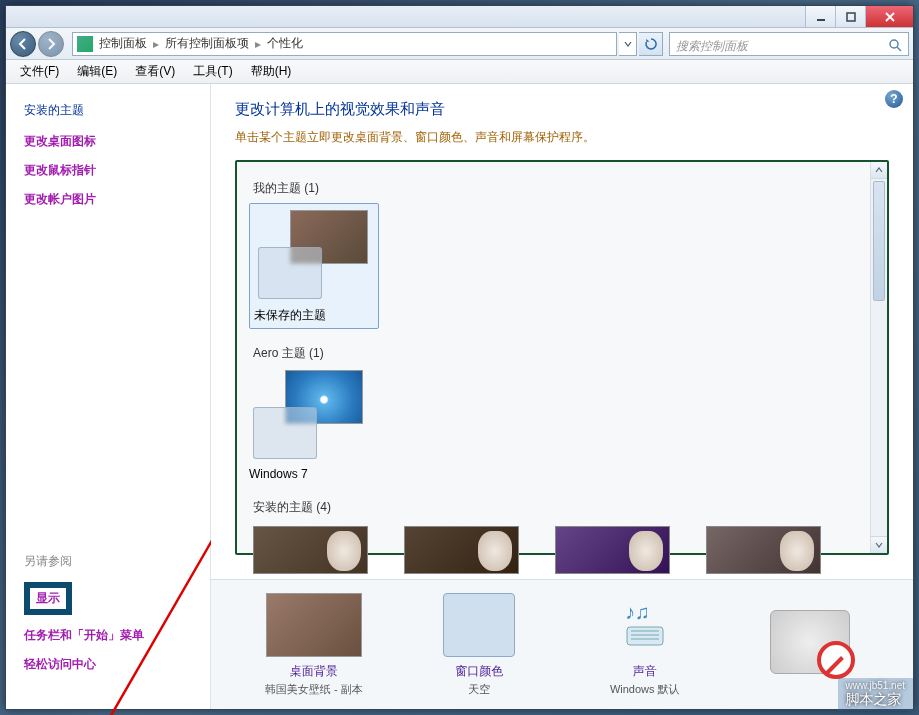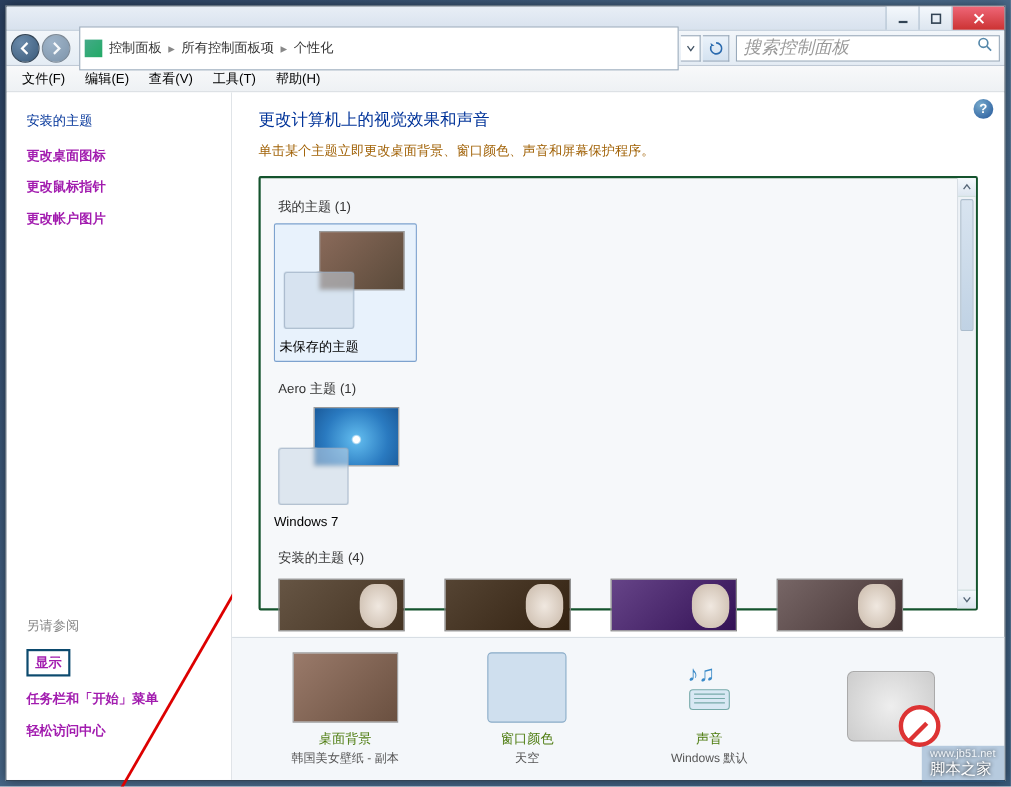--- a/index.html
+++ b/index.html
@@ -8,40 +8,40 @@
 .window { position: absolute; left: 5px; top: 5px; width: 909px; height: 705px; background: #fff; border: 1px solid #345; box-shadow: 0 0 10px rgba(0,0,0,0.5); }
 
 .titlebar { height: 22px; background: linear-gradient(#e8eef6, #d8e2ee); display: flex; justify-content: flex-end; align-items: stretch; border-bottom: 1px solid #b0c0d0; }
 .winbtn { width: 30px; display: flex; align-items: center; justify-content: center; border-left: 1px solid #b0c0d0; background: linear-gradient(#f4f8fc, #dde6f0); cursor: default; }
 .winbtn.close { width: 48px; background: linear-gradient(#e67, #c33); }
 .winbtn svg { width: 10px; height: 10px; }
 
 .navbar { height: 32px; background: linear-gradient(#f2f6fa, #e4ecf4); display: flex; align-items: center; padding: 2px 4px; gap: 2px; border-bottom: 1px solid #c0cad6; }
 .navbtn { width: 26px; height: 26px; border-radius: 50%; background: radial-gradient(circle at 35% 30%, #6a8aaa, #3a5a7a); display: flex; align-items: center; justify-content: center; border: 1px solid #345; }
 .navbtn svg { width: 12px; height: 12px; fill: #fff; }
-.addrbar { flex: 1; height: 40px; background: #fff; border: 1px solid #9ab; display: flex; align-items: center; padding: 0 4px; font-size: 12px; color: #333; margin-left: 6px; }
+.addrbar { flex: 1; height: 24px; background: #fff; border: 1px solid #9ab; display: flex; align-items: center; padding: 0 4px; font-size: 12px; color: #333; margin-left: 6px; }
 .addrbar .cp-icon { width: 16px; height: 16px; background: linear-gradient(135deg,#4a8,#2a6); margin-right: 6px; }
 .addrbar .sep { margin: 0 6px; color: #888; }
 .addr-drop { width: 18px; height: 24px; background: #fff; border: 1px solid #9ab; border-left: none; display:flex;align-items:center;justify-content:center; }
 .addr-refresh { width: 24px; height: 24px; background: linear-gradient(#eaf2fa,#d4e2f0); border: 1px solid #9ab; border-left:none; display:flex;align-items:center;justify-content:center; }
-.searchbox { width: 240px; height: 24px; background: #fff; border: 1px solid #9ab; margin-left: 4px; display: flex; align-items: flex-start; padding: 0 6px; font-size: 16px; color: #999; font-style: italic; }
+.searchbox { width: 240px; height: 24px; background: #fff; border: 1px solid #9ab; margin-left: 4px; display: flex; align-items: flex-end; padding: 0 6px; font-size: 12px; color: #999; font-style: italic; }
 .searchbox .sicon { margin-left: auto; }
 
 .menubar { height: 24px; background: linear-gradient(#f8f9fa, #eef1f4); border-bottom: 1px solid #d0d6dc; display: flex; align-items: center; padding: 0 6px; font-size: 12px; gap: 2px; }
 .menubar span { padding: 2px 8px; cursor: default; }
 
 .content { display: flex; height: calc(100% - 78px); }
 .sidebar { width: 205px; background: #fff; border-right: 1px solid #e0e4e8; padding: 18px 0 12px 0; position: relative; display: flex; flex-direction: column; }
 .sidebar .toplinks { padding: 0 18px; }
 .sidebar .heading { color: #003399; font-size: 12px; margin-bottom: 14px; }
 .sidebar .link { color: #a21caf; font-size: 12px; margin-bottom: 12px; cursor: pointer; font-weight: bold; }
 .sidebar .spacer { flex: 1; position: relative; }
 .sidebar .bottom { padding: 0 18px 12px 18px; }
 .sidebar .seealso { color: #888; font-size: 12px; margin-bottom: 12px; }
-.sidebar .hl { border: 2px solid #0c4a6e; padding: 2px 6px; display: inline-block; }
+.sidebar .hl { border: 6px solid #0c4a6e; padding: 2px 6px; display: inline-block; }
 
 .main { flex: 1; display: flex; flex-direction: column; background: #fff; position: relative; }
 .main-scroll { padding: 16px 24px 0 24px; overflow: hidden; position: relative; flex: 1; }
 .main h1 { color: #003399; font-size: 15px; font-weight: normal; margin-bottom: 10px; }
 .main .subtitle { font-size: 12px; color: #a16207; margin-bottom: 14px; }
 .section-label { color: #333; font-size: 12px; margin: 8px 0 6px 4px; }
 
 .theme-pane { border: 2px solid #14532d; background: #f6f8fa; border-radius: 2px; padding: 10px 12px 6px 12px; position: relative; height: 395px; }
 .theme-scroll { position: absolute; right: 0; top: 0; bottom: 0; width: 17px; background: #eef2f6; border-left: 1px solid #d8dee4; }
 .theme-scroll .sbtn { height: 17px; background: linear-gradient(#f4f8fc,#dde6f0); border-bottom: 1px solid #cdd; display:flex;align-items:center;justify-content:center; }
@@ -58,21 +58,21 @@
 .theme-links { text-align: right; font-size: 12px; padding: 8px 18px 4px 0; }
 .theme-links a { color: #0066cc; margin-left: 20px; cursor: pointer; }
 
 .installed-row { display: flex; gap: 36px; padding: 4px 0 0 4px; }
 .installed-row .ithumb { width: 115px; height: 48px; background: linear-gradient(135deg,#654,#432); border:1px solid #888; overflow:hidden; position:relative; }
 .installed-row .ithumb::after { content:""; position:absolute; right:6px; top:4px; width:34px; height:40px; background: radial-gradient(ellipse at center,#f0e8e0,#c8b8a8); border-radius:40% 40% 45% 45%; }
 
 .bottom-bar { height: 130px; border-top: 1px solid #d8dee4; background: #f4f7fa; display: flex; align-items: center; justify-content: space-around; padding: 6px 20px; }
 .bottom-item { text-align: center; font-size: 12px; width: 160px; }
 .bottom-item .bicon { width: 96px; height: 64px; margin: 0 auto 6px auto; position: relative; }
-.bottom-item .lbl { color: #4d7c0f; margin-bottom: 2px; }
+.bottom-item .lbl { color: #4c1d95; margin-bottom: 2px; }
 .bottom-item .val { color: #555; font-size: 11px; }
 
 .bicon.bg { background: linear-gradient(135deg,#9a7a6a,#6a5040); border:1px solid #999; }
 .bicon.color { background: rgba(170,200,225,0.5); border: 1px solid #8aacc8; border-radius: 4px; width:72px; }
 .bicon.sound svg { width: 64px; height: 64px; }
 .bicon.saver { background: radial-gradient(circle,#eee,#ccc); border:1px solid #aaa; border-radius:6px; width:80px; }
 .bicon.saver::after { content:""; position:absolute; right:-6px; bottom:-6px; width:30px; height:30px; border-radius:50%; background:#fff; border:4px solid #d33; }
 .bicon.saver::before { content:""; position:absolute; right:3px; bottom:5px; width:24px; height:4px; background:#d33; transform:rotate(-45deg); z-index:2; }
 
 .help-icon { position: absolute; right: 10px; top: 6px; width: 18px; height: 18px; border-radius: 50%; background: radial-gradient(circle at 35% 30%,#7ac,#259); color:#fff; font-size:12px; font-weight:bold; display:flex; align-items:center; justify-content:center; }

